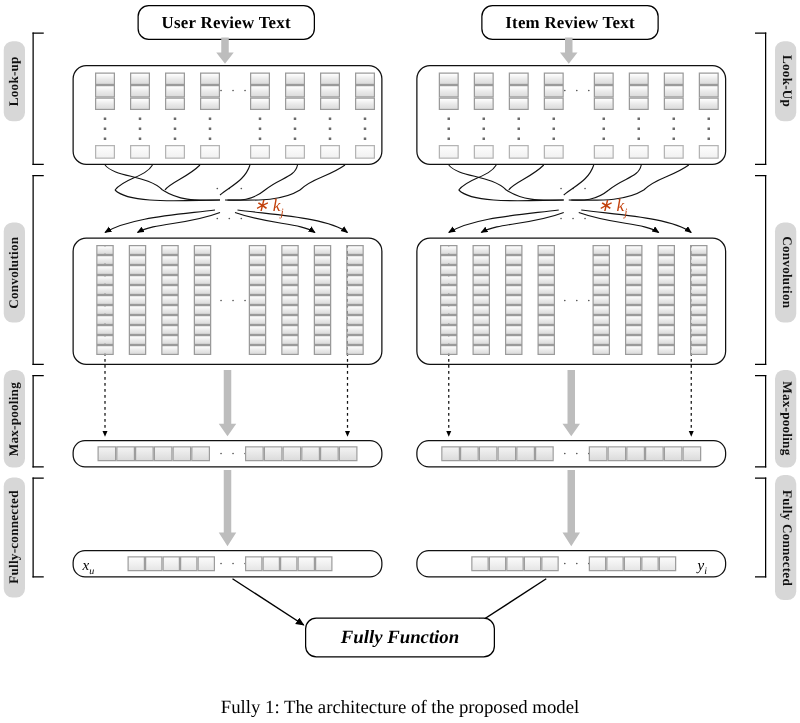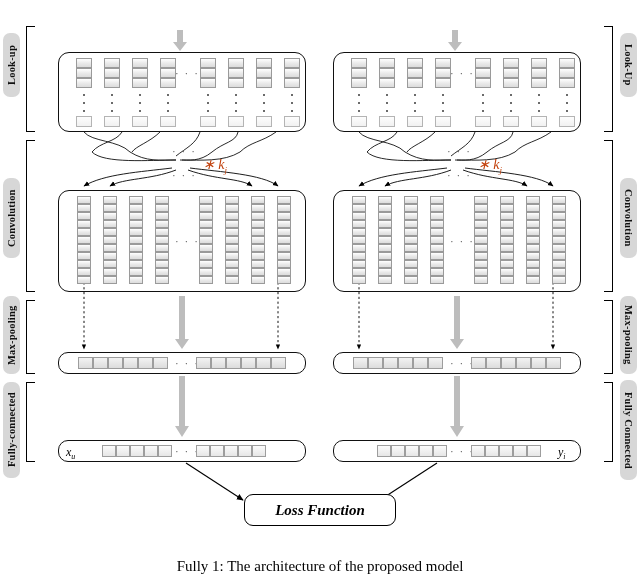--- a/index.html
+++ b/index.html
@@ -231,20 +231,22 @@
   <div class="stagelabel left" style="left:3px; top:33px; width:17px; height:64px;">Look-up</div>
   <div class="stagelabel left" style="left:3px; top:178px; width:17px; height:80px;">Convolution</div>
   <div class="stagelabel left" style="left:3px; top:296px; width:17px; height:78px;">Max-pooling</div>
   <div class="stagelabel left" style="left:3px; top:382px; width:17px; height:96px;">Fully-connected</div>
 
   <div class="stagelabel right" style="left:620px; top:33px; width:17px; height:64px;">Look-Up</div>
   <div class="stagelabel right" style="left:620px; top:178px; width:17px; height:80px;">Convolution</div>
   <div class="stagelabel right" style="left:620px; top:296px; width:17px; height:78px;">Max-pooling</div>
   <div class="stagelabel right" style="left:620px; top:380px; width:17px; height:100px;">Fully Connected</div>
 
+  <div class="titlebox abs" style="left:110px; top:4px; width:140px; height:26px;">User Review Text</div>
+  <div class="titlebox abs" style="left:385px; top:4px; width:140px; height:26px;">Item Review Text</div>
 
   <svg class="grayarrow" style="left:172px; top:30px;" width="16" height="22" viewBox="0 0 16 22">
     <polygon points="5,0 11,0 11,12 15,12 8,21 1,12 5,12" fill="#bdbdbd"></polygon>
   </svg>
   <svg class="grayarrow" style="left:447px; top:30px;" width="16" height="22" viewBox="0 0 16 22">
     <polygon points="5,0 11,0 11,12 15,12 8,21 1,12 5,12" fill="#bdbdbd"></polygon>
   </svg>
 
   <div class="panel abs" style="left:58px; top:52px; width:248px; height:80px;"></div>
   <div class="panel abs" style="left:333px; top:52px; width:248px; height:80px;"></div>
@@ -843,17 +845,17 @@
       <div class="rc" style="width:14px; height:12px;"></div>
   </div>
   <div class="rowcells" style="left:471px; top:445px;">
     <div class="rc" style="width:14px; height:12px;"></div>
       <div class="rc" style="width:14px; height:12px;"></div>
       <div class="rc" style="width:14px; height:12px;"></div>
       <div class="rc" style="width:14px; height:12px;"></div>
       <div class="rc" style="width:14px; height:12px;"></div>
   </div>
 
-  <div class="lossbox abs" style="left:244px; top:494px; width:150px; height:30px;">Loss Function</div>
+  <div class="lossbox abs" style="left:244px; top:494px; width:150px; height:30px;">Fully Function</div>
 
   <div class="caption" style="left:0; top:558px;">Fully 1:  The architecture of the proposed model</div>
 
 </div>
 
 </body></html>

